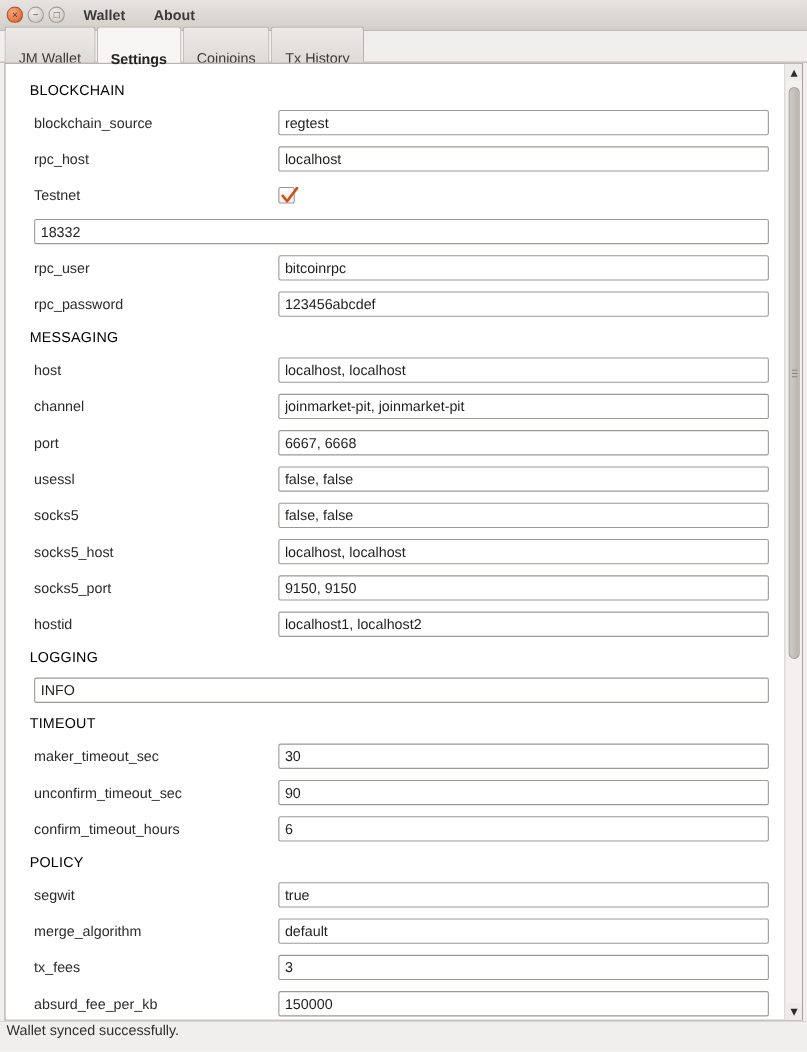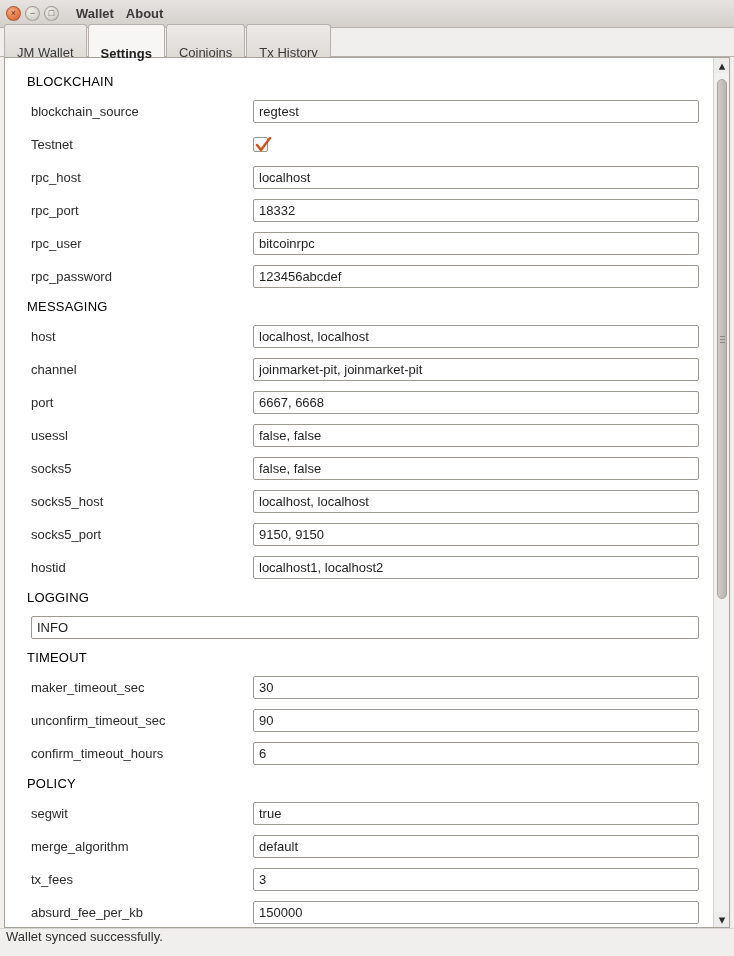--- a/index.html
+++ b/index.html
@@ -51,21 +51,21 @@
     color: #6d2d0b;
   }
   .wb-min {
     background: radial-gradient(circle at 35% 30%, #f0ede9, #c9c4be);
   }
   .wb-max {
     background: radial-gradient(circle at 35% 30%, #f0ede9, #c9c4be);
   }
   .menu {
     display: flex;
-    gap: 6px;
+    gap: 20px;
     font-size: 13px;
     font-weight: bold;
     color: #3b3b3b;
     padding-left: 4px;
   }
   .menu .mi {
     padding: 1px 3px;
   }
 
   
@@ -266,35 +266,34 @@
 </div>
 
 <div class="content">
   <div class="scrollport" id="scrollport">
       <div class="section-head">BLOCKCHAIN</div>
       <div class="row">
         <div class="lbl">blockchain_source</div>
         <div class="fieldwrap"><input class="field" type="text" value="regtest" style=""></div>
       </div>
       <div class="row">
+        <div class="lbl">rpc_host</div>
+        <div class="fieldwrap"><input class="field" type="text" value="localhost" style=""></div>
+      </div>
+      <div class="row">
         <div class="lbl">Testnet</div>
         <div class="fieldwrap">
           <div class="checkbox">
             <svg width="17" height="17" viewBox="0 0 17 17">
               <path d="M2 8 L6 13 L15 1" stroke="#d0501a" stroke-width="2.4" fill="none" stroke-linecap="round" stroke-linejoin="round"></path>
             </svg>
           </div>
         </div>
       </div>
       <div class="row">
-        <div class="lbl">rpc_host</div>
-        <div class="fieldwrap"><input class="field" type="text" value="localhost" style=""></div>
-      </div>
-      <div class="row">
-        <div class="lbl">rpc_port</div>
         <div class="fieldwrap"><input class="field" type="text" value="18332" style=""></div>
       </div>
       <div class="row">
         <div class="lbl">rpc_user</div>
         <div class="fieldwrap"><input class="field" type="text" value="bitcoinrpc" style=""></div>
       </div>
       <div class="row">
         <div class="lbl">rpc_password</div>
         <div class="fieldwrap"><input class="field" type="text" value="123456abcdef" style=""></div>
       </div>

